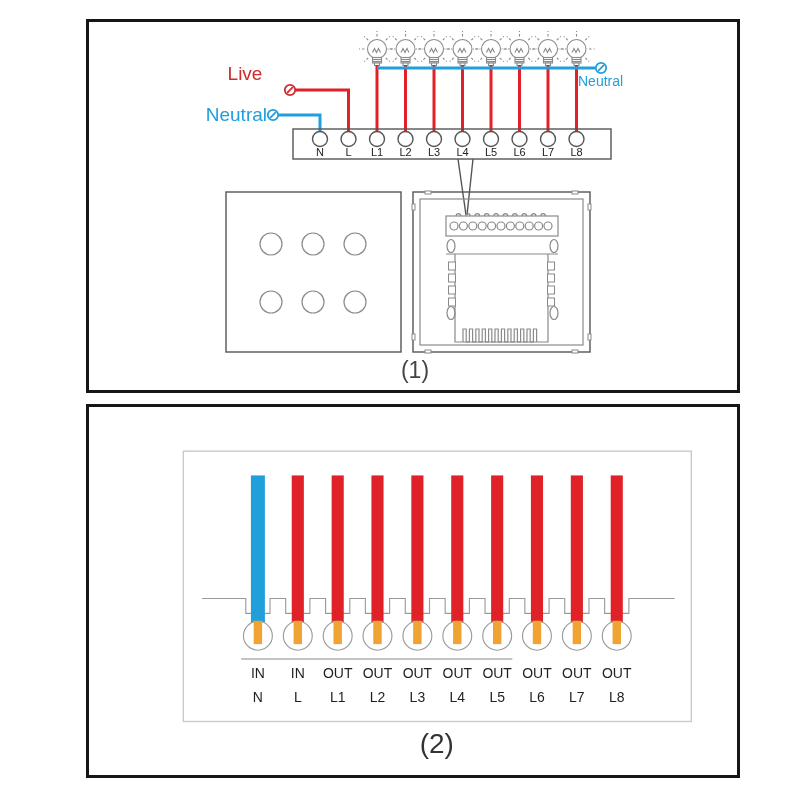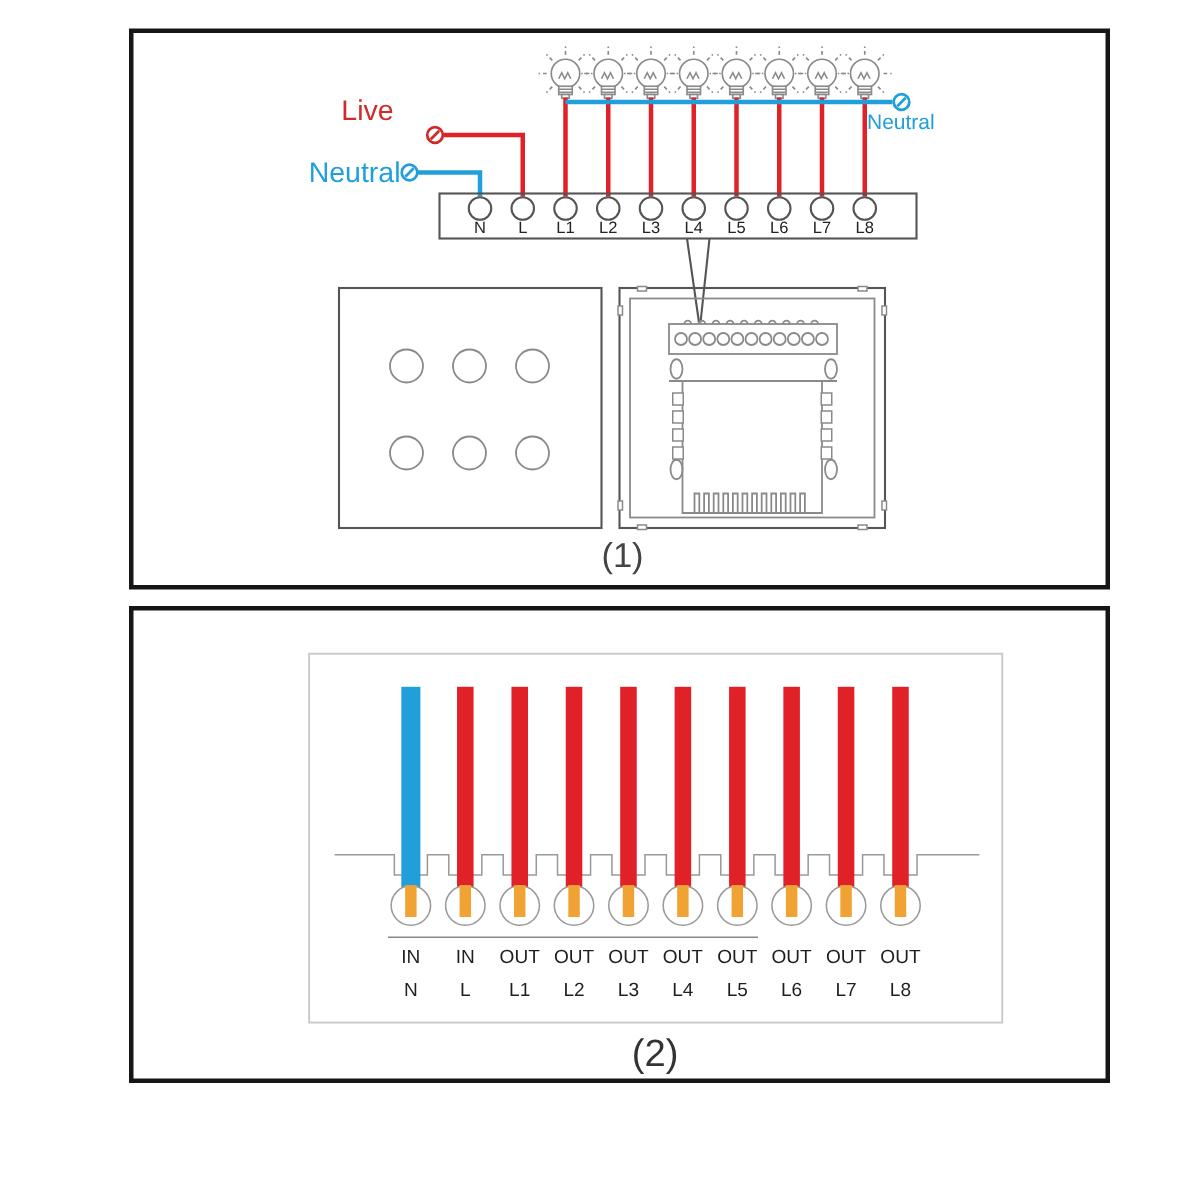--- a/index.html
+++ b/index.html
@@ -1,19 +1,19 @@
 <!DOCTYPE html>
 <html><head>
 <meta charset="utf-8">
 <style>
   html,body{margin:0;padding:0;background:#ffffff;}
   body{width:800px;height:800px;position:relative;font-family:"Liberation Sans",sans-serif;}
   .panel{position:absolute;left:86px;width:654px;border:3px solid #161616;box-sizing:border-box;background:#fff;}
   #panel1{top:19px;height:374px;}
-  #panel2{top:404px;height:318px;padding-left:44px;}
+  #panel2{top:404px;height:374px;padding-left:44px;}
   svg{display:block;width:100%;height:100%;}
   svg text{font-family:"Liberation Sans",sans-serif;}
   .lbl-big{font-size:19px;}
   .lbl-small{font-size:14px;}
   .term-lbl{font-size:11px;fill:#222222;}
   .cap1{font-size:23px;fill:#444444;}
   .cap2{font-size:30px;fill:#333333;}
   .io-lbl{font-size:15px;fill:#1f1f1f;}
   .name-lbl{font-size:15px;fill:#1f1f1f;}
   .thin{stroke:#8a8a8a;fill:none;stroke-width:1.2;}

